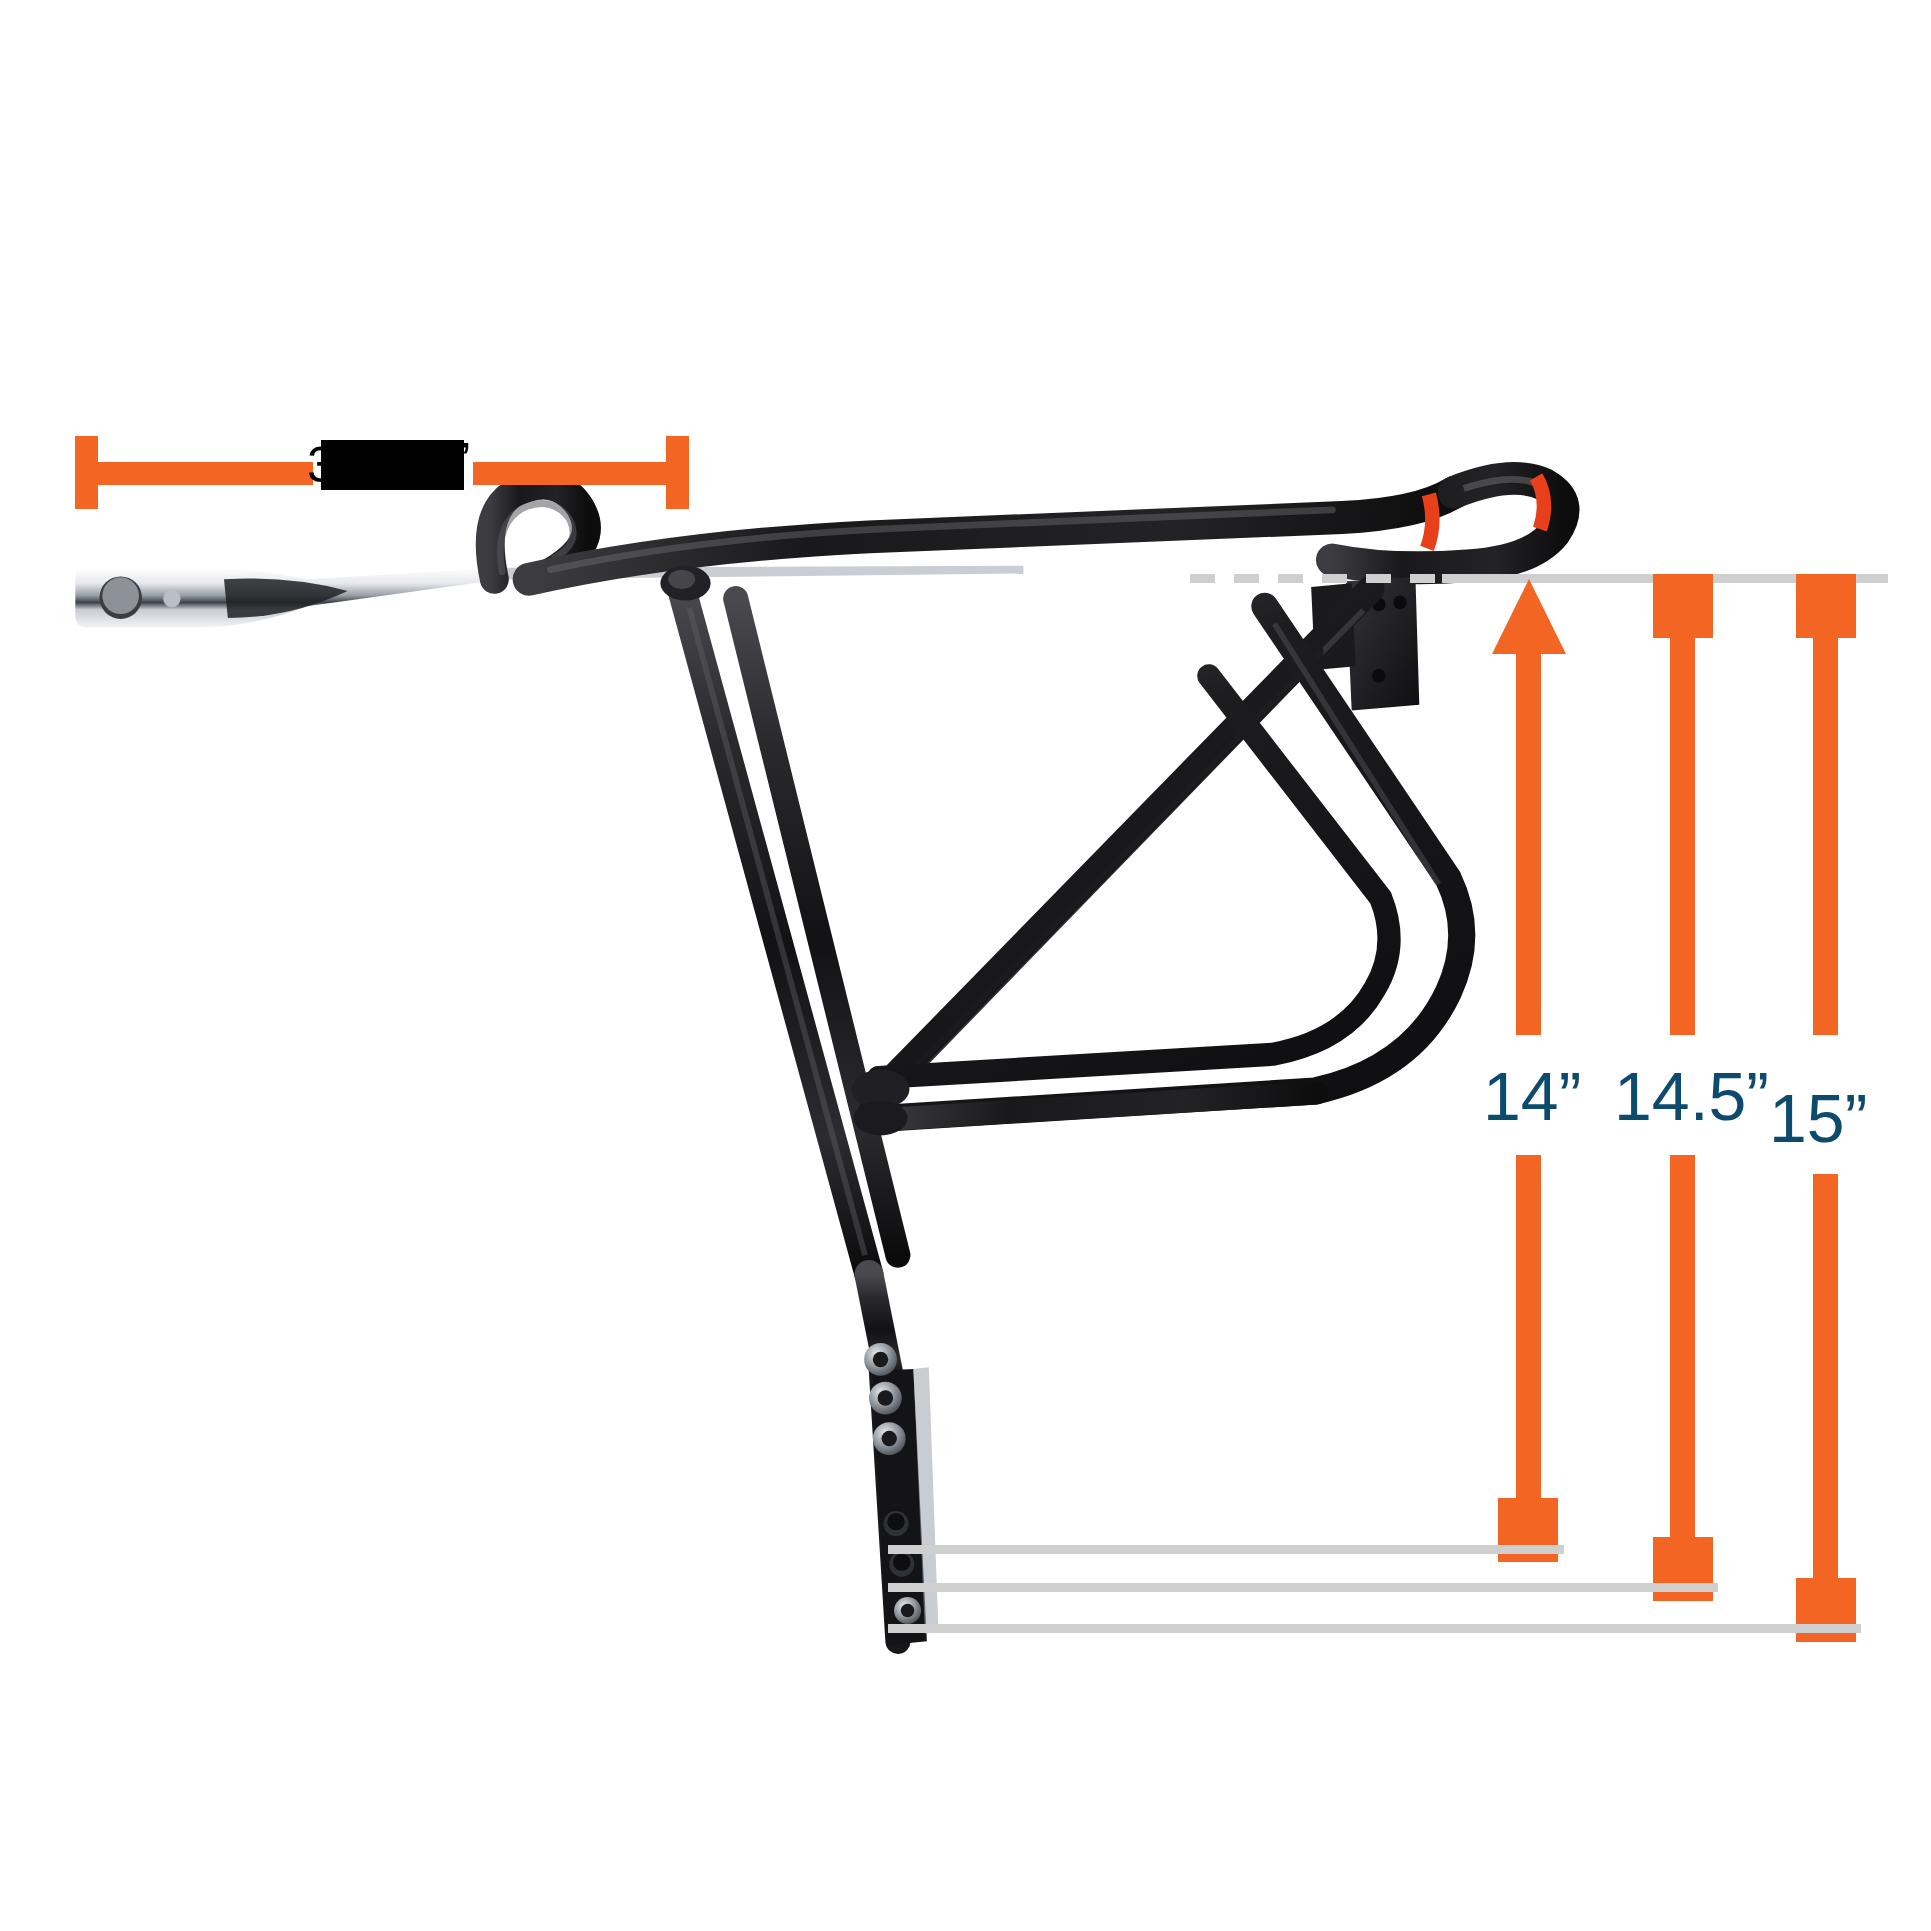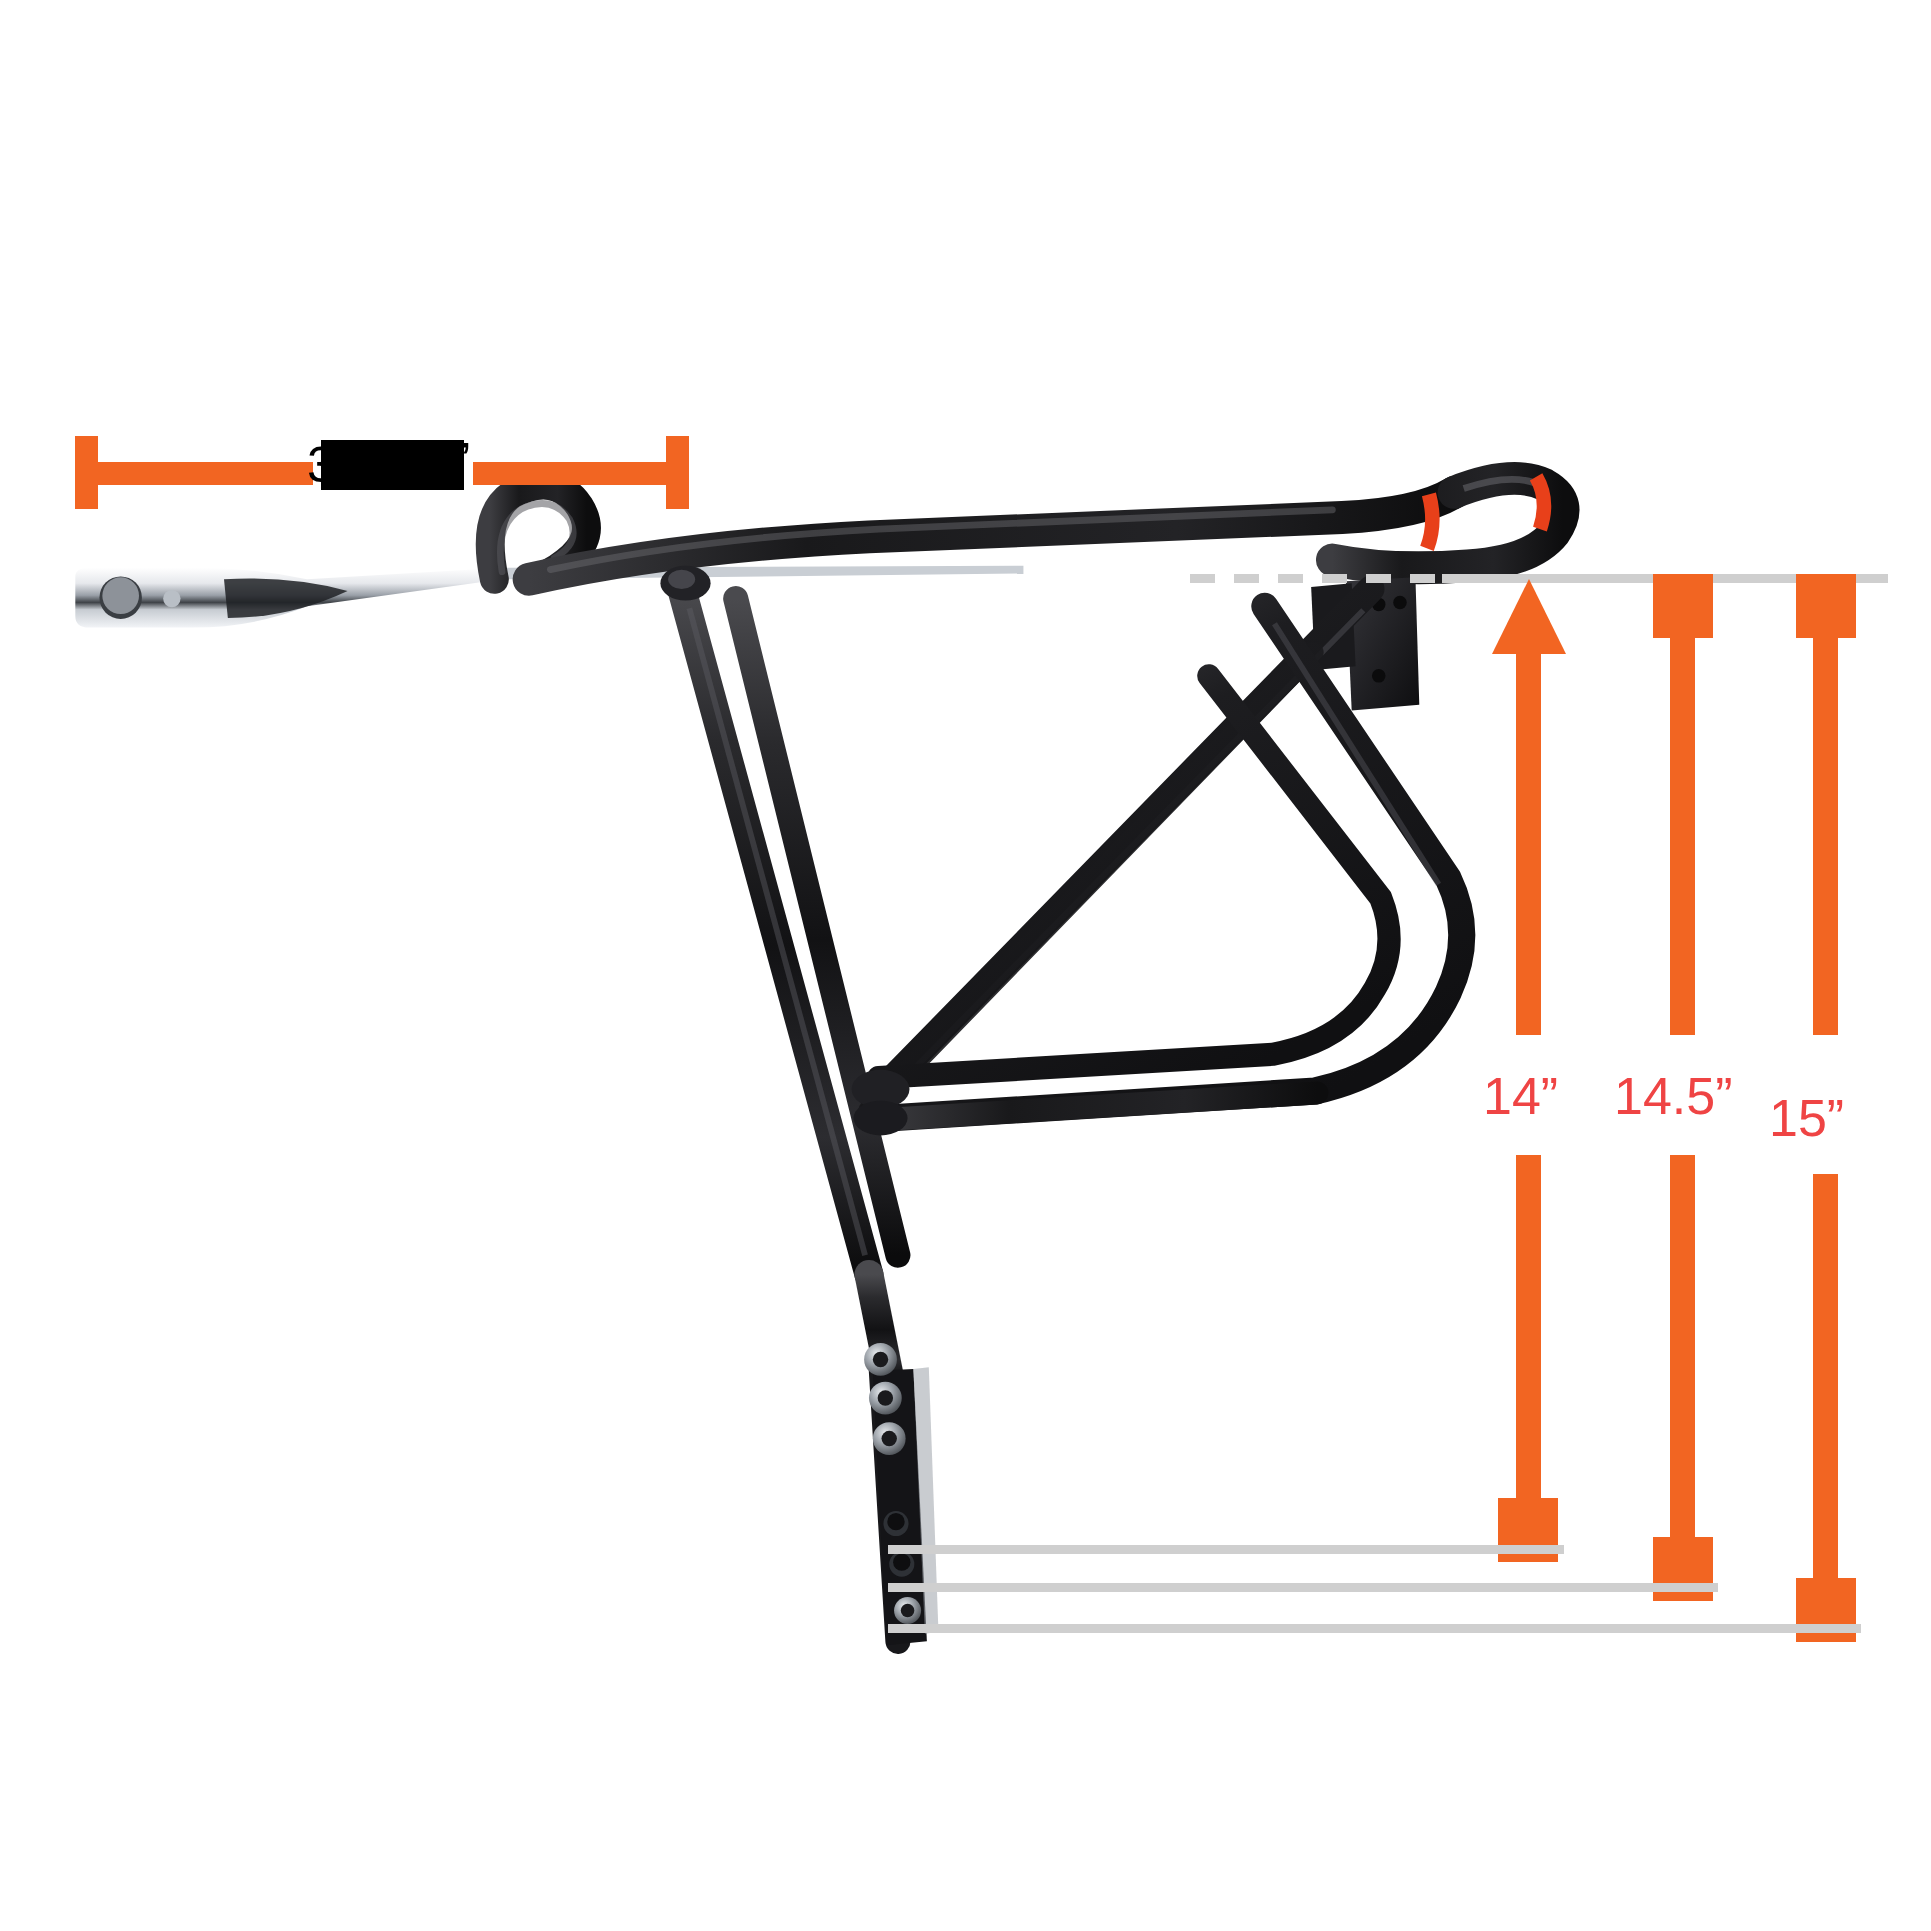--- a/index.html
+++ b/index.html
@@ -50,22 +50,22 @@
   .v-shaft{position:absolute;width:25px;background:#F26522;}
   .v-tcap{position:absolute;width:60px;height:64px;background:#F26522;}
   .v-arrow{
     position:absolute;width:0;height:0;
     border-left:37px solid transparent;
     border-right:37px solid transparent;
     border-bottom:75px solid #F26522;
   }
   .v-label{
     position:absolute;
-    font-size:52px;
-    color:#ef4444;
+    font-size:68px;
+    color:#0c4a6e;
     line-height:56px;
     white-space:nowrap;
     letter-spacing:0px;
   }
 
   .dashed-ref{
     position:absolute;
     height:8.7px;
     background:repeating-linear-gradient(to right,#CFCFCF 0 25px,transparent 25px 44px);
   }

